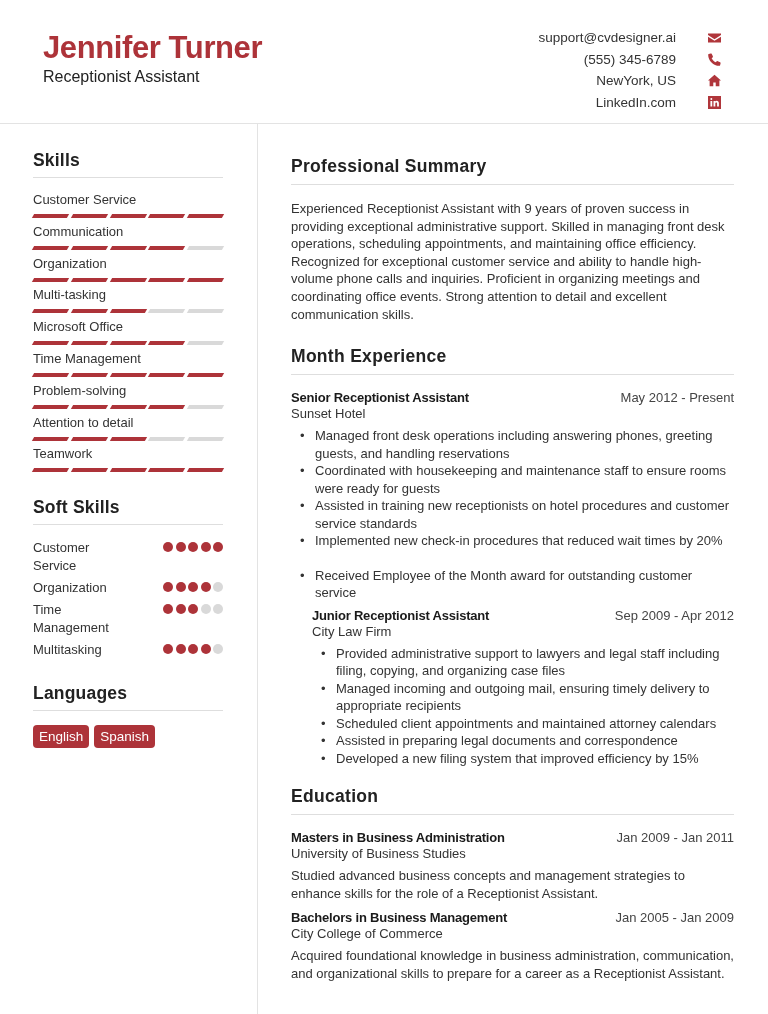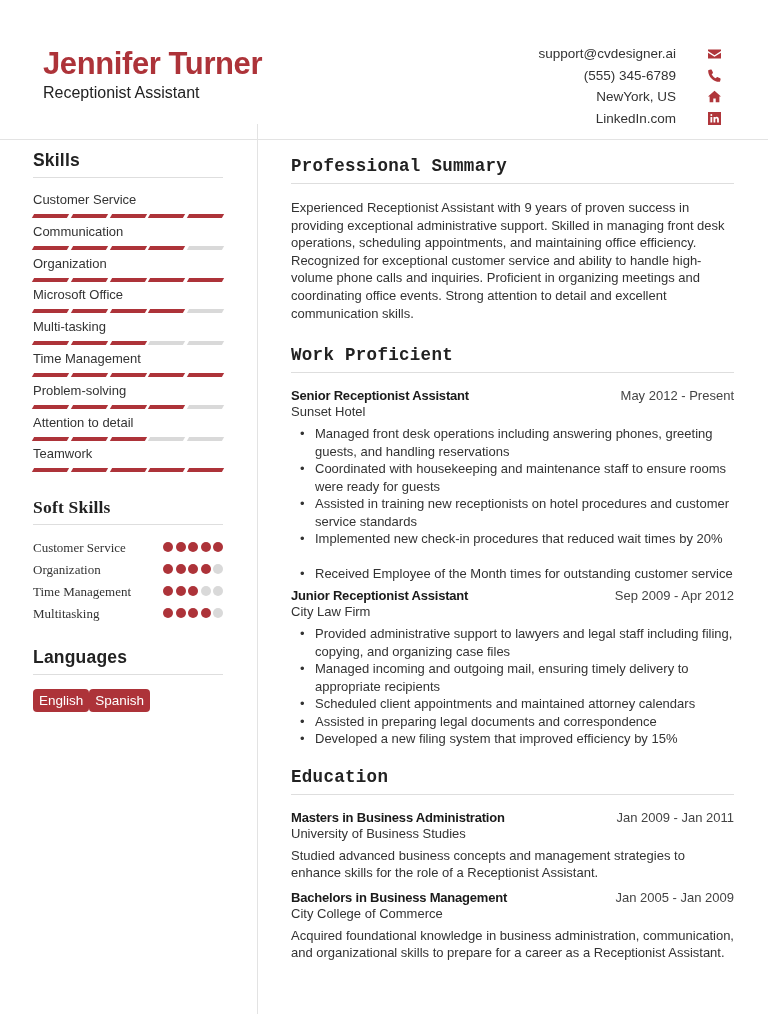--- a/index.html
+++ b/index.html
@@ -1,50 +1,50 @@
 <!DOCTYPE html>
 <html><head>
 <meta charset="utf-8">
 <style>
   * { box-sizing: border-box; margin: 0; padding: 0; }
   html, body { width: 768px; height: 1014px; background: #ffffff; overflow: hidden; }
   body { font-family: "Liberation Sans", "DejaVu Sans", sans-serif; color: #2b2b2b; position: relative; }
 
-  .header { position: absolute; left: 0; top: 16px; width: 768px; height: 124px; border-bottom: 1px solid #e3e3e3; }
+  .header { position: absolute; left: 0; top: 0; width: 768px; height: 124px; border-bottom: 1px solid #e3e3e3; }
   .name { position: absolute; left: 43px; top: 30px; font-size: 31px; font-weight: bold; color: #ad3339; letter-spacing: -0.4px; }
   .role { position: absolute; left: 43px; top: 68px; font-size: 16px; color: #222; }
 
   .contacts { position: absolute; right: 47px; top: 27px; text-align: right; }
   .contact { display: flex; justify-content: flex-end; align-items: center; height: 21.5px; font-size: 13.5px; color: #333; gap: 25px; }
   .contact .ic { width: 13px; height: 13px; margin-left: 7px; display: inline-flex; align-items: center; justify-content: center; }
   .contact svg { width: 13px; height: 13px; fill: #b0363b; }
 
   .vdivider { position: absolute; left: 257px; top: 124px; width: 1px; height: 890px; background: #e3e3e3; }
 
   .left { position: absolute; left: 33px; top: 150px; width: 190px; }
   .sec-title { font-size: 17.5px; font-weight: bold; color: #222; padding-bottom: 6px; border-bottom: 1px solid #dedede; margin-bottom: 14px; letter-spacing: 0.2px; }
 
   .skill { height: 31.8px; }
   .skill-label { font-size: 13px; color: #333; line-height: 16px; }
   .bars { display: flex; gap: 4px; margin-top: 6px; }
   .bar { width: 34.8px; height: 4px; background: #ad3339; transform: skewX(-30deg); }
   .bar.off { background: #d9d9d9; }
 
-  .soft { margin-top: 0px; font-family: Liberation Serif, serif; }
+  .soft { margin-top: 0px; }
   .soft-row { display: flex; justify-content: space-between; align-items: flex-start; font-size: 13px; color: #333; line-height: 18px; margin-bottom: 4px; }
   .soft-row .lbl { width: 100px; }
   .dots { display: flex; gap: 2.5px; padding-top: 3px; }
   .dot { width: 10px; height: 10px; border-radius: 50%; background: #ad3339; }
   .dot.off { background: #d9d9d9; }
 
-  .tags { display: flex; }
+  .tags { display: flex; gap: 5px; }
   .tag { background: #ad3339; color: #fff; font-size: 13.5px; padding: 3px 6px; border-radius: 4px; line-height: 17px; }
 
   .right { position: absolute; left: 291px; top: 156px; width: 443px; }
-  .rsec-title { font-size: 17.5px; font-weight: bold; color: #222; padding-bottom: 7px; border-bottom: 1px solid #dedede; margin-bottom: 15px; letter-spacing: 0.3px; font-family: Liberation Mono, monospace; }
+  .rsec-title { font-size: 17.5px; font-weight: bold; color: #222; padding-bottom: 7px; border-bottom: 1px solid #dedede; margin-bottom: 15px; letter-spacing: 0.3px; }
   .para { font-size: 13px; line-height: 17.6px; color: #333; }
   .job-head { display: flex; justify-content: space-between; align-items: baseline; }
   .job-title { font-size: 13px; font-weight: bold; color: #1a1a1a; letter-spacing: -0.2px; }
   .job-date { font-size: 13px; color: #444; }
   .job-org { font-size: 13px; color: #333; line-height: 18px; margin-bottom: 4px; }
   ul.bullets { list-style: none; margin-left: 24px; }
   ul.bullets li { position: relative; font-size: 13px; line-height: 17.5px; color: #333; }
   ul.bullets li::before { content: "\2022"; position: absolute; left: -15px; top: 0; color: #333; }
 </style>
 </head>
@@ -119,36 +119,36 @@
           <div class="skill-label">Organization</div>
           <div class="bars">
             <div class="bar"></div>
             <div class="bar"></div>
             <div class="bar"></div>
             <div class="bar"></div>
             <div class="bar"></div>
           </div>
         </div>
         <div class="skill">
+          <div class="skill-label">Multi-tasking</div>
+          <div class="bars">
+            <div class="bar"></div>
+            <div class="bar"></div>
+            <div class="bar"></div>
+            <div class="bar off"></div>
+            <div class="bar off"></div>
+          </div>
+        </div>
+        <div class="skill">
           <div class="skill-label">Microsoft Office</div>
           <div class="bars">
             <div class="bar"></div>
             <div class="bar"></div>
             <div class="bar"></div>
             <div class="bar"></div>
-            <div class="bar off"></div>
-          </div>
-        </div>
-        <div class="skill">
-          <div class="skill-label">Multi-tasking</div>
-          <div class="bars">
-            <div class="bar"></div>
-            <div class="bar"></div>
-            <div class="bar"></div>
-            <div class="bar off"></div>
             <div class="bar off"></div>
           </div>
         </div>
         <div class="skill">
           <div class="skill-label">Time Management</div>
           <div class="bars">
             <div class="bar"></div>
             <div class="bar"></div>
             <div class="bar"></div>
             <div class="bar"></div>
@@ -243,37 +243,37 @@
   </section>
 </div>
 
 <div class="right">
   <section>
     <div class="rsec-title">Professional Summary</div>
     <p class="para">Experienced Receptionist Assistant with 9 years of proven success in providing exceptional administrative support. Skilled in managing front desk operations, scheduling appointments, and maintaining office efficiency. Recognized for exceptional customer service and ability to handle high-volume phone calls and inquiries. Proficient in organizing meetings and coordinating office events. Strong attention to detail and excellent communication skills.</p>
   </section>
 
   <section style="margin-top:23px;">
-    <div class="rsec-title">Work Proficient</div>
+    <div class="rsec-title">Month Experience</div>
     <div id="jobs">
         <div style="margin-bottom: 6px;">
           <div class="job-head">
             <span class="job-title">Senior Receptionist Assistant</span>
             <span class="job-date">May 2012 - Present</span>
           </div>
           <div class="job-org">Sunset Hotel</div>
           <ul class="bullets">
             <li>Managed front desk operations including answering phones, greeting guests, and handling reservations</li>
             <li>Coordinated with housekeeping and maintenance staff to ensure rooms were ready for guests</li>
             <li>Assisted in training new receptionists on hotel procedures and customer service standards</li>
             <li style="margin-bottom: 17px;">Implemented new check-in procedures that reduced wait times by 20%</li>
-            <li>Received Employee of the Month times for outstanding customer service</li>
+            <li>Received Employee of the Month award for outstanding customer service</li>
           </ul>
         </div>
-        <div style="margin-bottom: 6px;">
+        <div style="margin-bottom: 6px; margin-left: 21px;">
           <div class="job-head">
             <span class="job-title">Junior Receptionist Assistant</span>
             <span class="job-date">Sep 2009 - Apr 2012</span>
           </div>
           <div class="job-org">City Law Firm</div>
           <ul class="bullets">
             <li>Provided administrative support to lawyers and legal staff including filing, copying, and organizing case files</li>
             <li>Managed incoming and outgoing mail, ensuring timely delivery to appropriate recipients</li>
             <li>Scheduled client appointments and maintained attorney calendars</li>
             <li>Assisted in preparing legal documents and correspondence</li>

